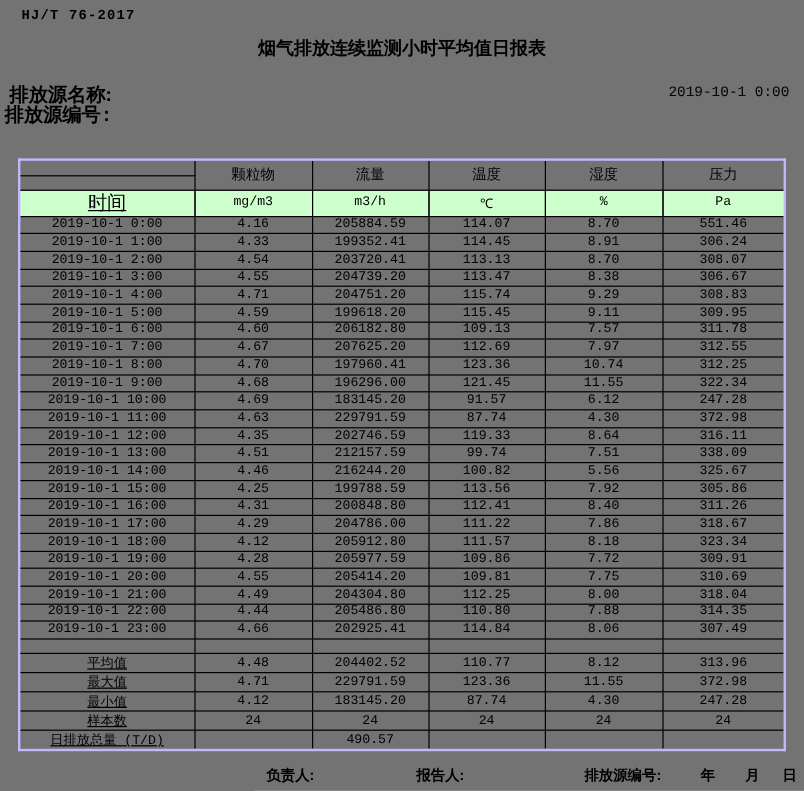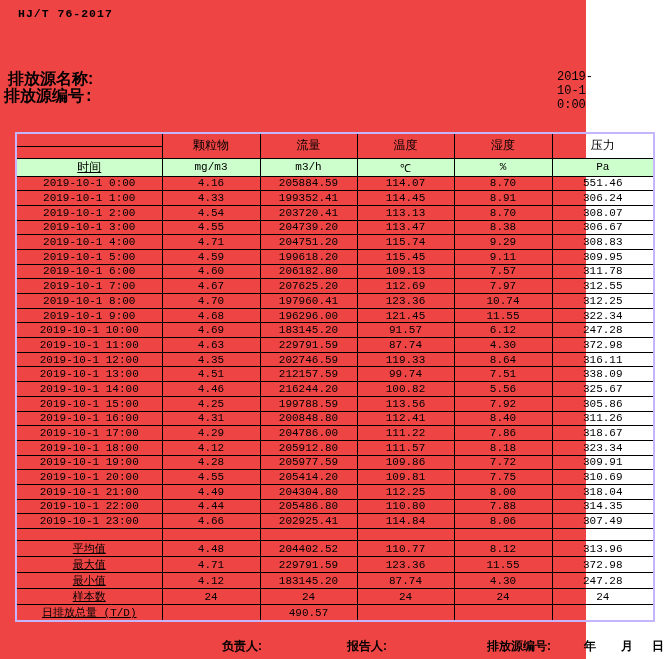--- a/index.html
+++ b/index.html
@@ -1,18 +1,18 @@
 <!DOCTYPE html>
 <html><head>
 <meta charset="utf-8">
 <style>
   * { margin:0; padding:0; box-sizing:border-box; }
   body { background:#fff; }
   .sheet {
-    position:relative; width:586px; height:659px; background:#ef4444;
+    position:relative; width:670px; height:659px; background:#737373;
     font-family:"Liberation Sans", sans-serif; color:#000;
   }
   .std {
     position:absolute; left:18px; top:7px;
     font:bold 11.5px "Liberation Mono", monospace; letter-spacing:1px;
   }
   .title {
     position:absolute; left:0; top:31px; width:670px; text-align:center;
     font-size:15px; font-weight:bold;
   }
@@ -34,21 +34,21 @@
     font:11px "Liberation Mono", "DejaVu Sans Mono", monospace;
   }
   tr.hdr-top { height:13px; }
   tr.hdr-mid { height:12px; }
   table.report th.colhead {
     font-family:"Liberation Sans", sans-serif;
     font-size:12px; font-weight:normal;
   }
   tr.unit-row td { background:#CCFFCC; height:17px; }
   tr.unit-row td.time-head {
-    font-family:"Liberation Sans", sans-serif; font-size:12px;text-decoration:underline;
+    font-family:"Liberation Sans", sans-serif; font-size:16px;text-decoration:underline;
   }
   tr.data-row { height:14.7px; }
   tr.empty-row { height:12px; }
   tr.summary-row { height:15px; }
   td.col-flow { font-weight:bold; }
   td.sum-label {
     font-family:"Liberation Sans", sans-serif; font-size:12px;
     text-decoration:underline;
   }
   .note { position:absolute; left:8px; top:620px; font-size:12px; font-weight:bold; }
@@ -61,20 +61,21 @@
   .p-year  { left:584px; }
   .p-month { left:621px; }
   .p-day   { left:652px; }
 </style>
 </head>
 <body>
 
 <div class="sheet">
 
   <div class="std">HJ/T 76-2017</div>
+  <div class="title">烟气排放连续监测小时平均值日报表</div>
 
   <div class="src-name label-bold">排放源名称:</div>
   <div class="datetime">2019-10-1 0:00</div>
   <div class="src-code label-bold">排放源编号:</div>
 
   <table class="report">
     <colgroup>
       <col style="width:146px">
       <col style="width:98px">
       <col style="width:97px">

